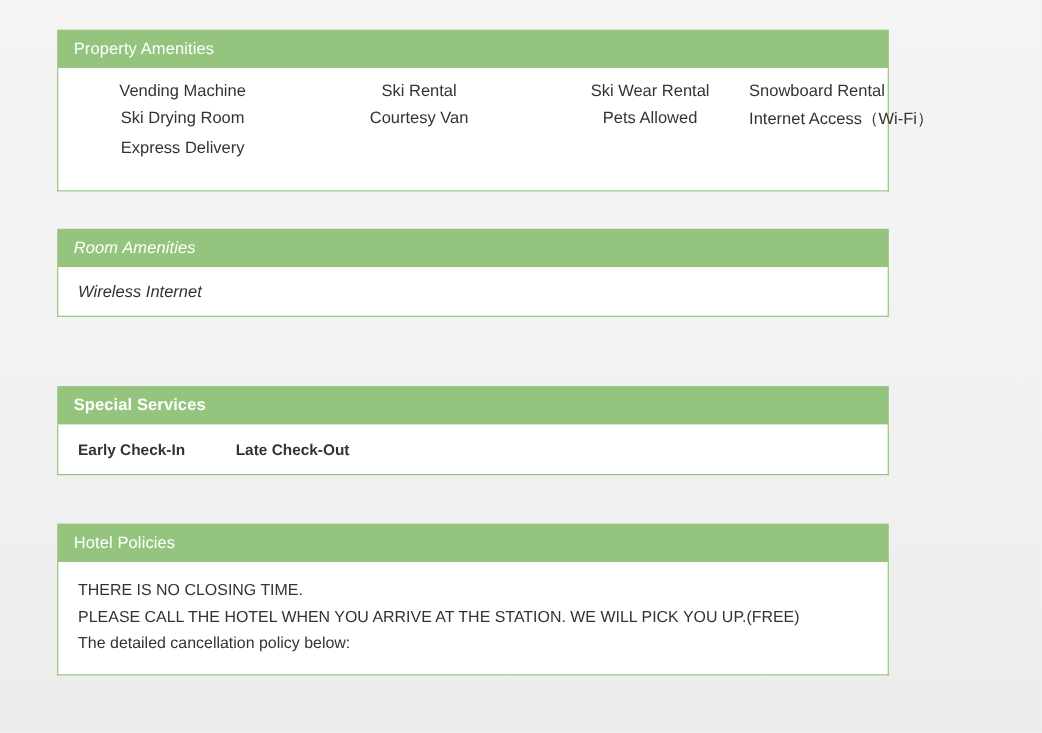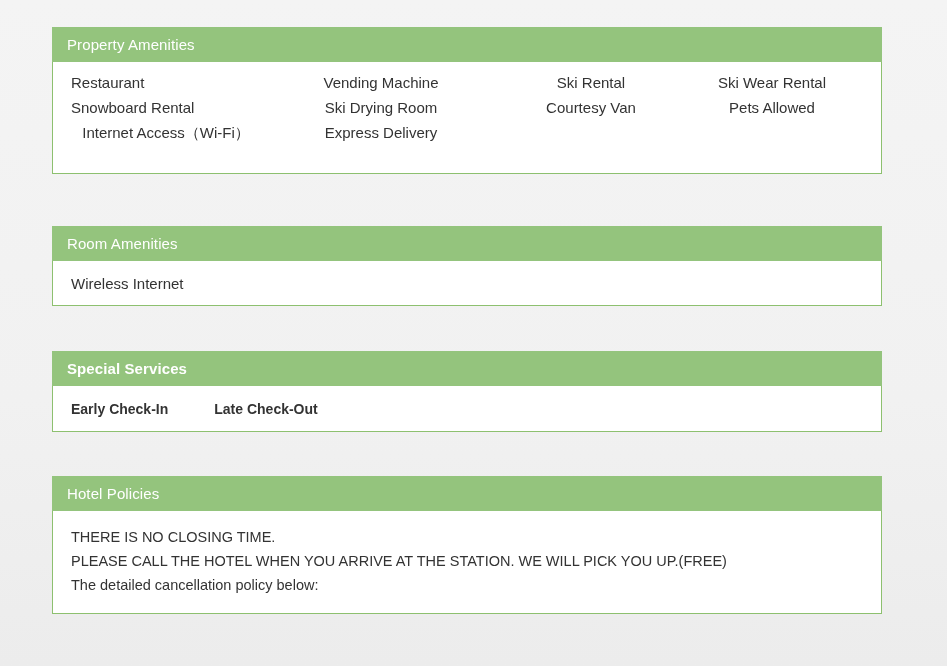--- a/index.html
+++ b/index.html
@@ -19,21 +19,21 @@
     position: relative;
     width: 947px;
     height: 666px;
     box-sizing: border-box;
     padding: 0;
     background: linear-gradient(to bottom, #f4f4f4 0%, #f1f1f1 60%, #ececec 100%);
   }
   .section {
     position: absolute;
     left: 52px;
-    width: 830px;
+    width: 756px;
     box-sizing: border-box;
   }
   .sec-header {
     background: #94c47d;
     color: #ffffff;
     font-size: 15px;
     line-height: 1;
     padding: 10px 0 10px 15px;
     box-sizing: border-box;
     height: 35px;
@@ -72,39 +72,38 @@
     color: #333333;
   }
   .policy-line {
     font-size: 14.5px;
     color: #333333;
     line-height: 24px;
     white-space: nowrap;
   }
   #sec-property { top: 27px; }
   #sec-property .sec-body { height: 112px; }
-  #sec-room { top: 226px; }
+  #sec-room { top: 208px; font-style: italic; }
   #sec-room .sec-body { height: 45px; display: flex; align-items: center; padding-top: 0; padding-bottom: 0; }
   #sec-special { top: 351px; font-weight: bold; }
   #sec-special .sec-body { height: 46px; display: flex; align-items: center; padding-top: 0; padding-bottom: 0; }
   #sec-policies { top: 476px; }
   #sec-policies .sec-body { padding: 14px 18px 16px 18px; }
 </style>
 </head>
 <body>
 
 <div class="page">
 
   <div class="section" id="sec-property">
     <div class="sec-header">
       <span>Property Amenities</span>
     </div>
     <div class="sec-body">
       <div class="amen-grid">
-        <div class="cell c-left">Restaurant</div>
         <div class="cell c-center">Vending Machine</div>
         <div class="cell c-center">Ski Rental</div>
         <div class="cell c-center">Ski Wear Rental</div>
 
         <div class="cell c-left">Snowboard Rental</div>
         <div class="cell c-center">Ski Drying Room</div>
         <div class="cell c-center">Courtesy Van</div>
         <div class="cell c-center">Pets Allowed</div>
 
         <div class="cell c-center">Internet Access（Wi-Fi）</div>

